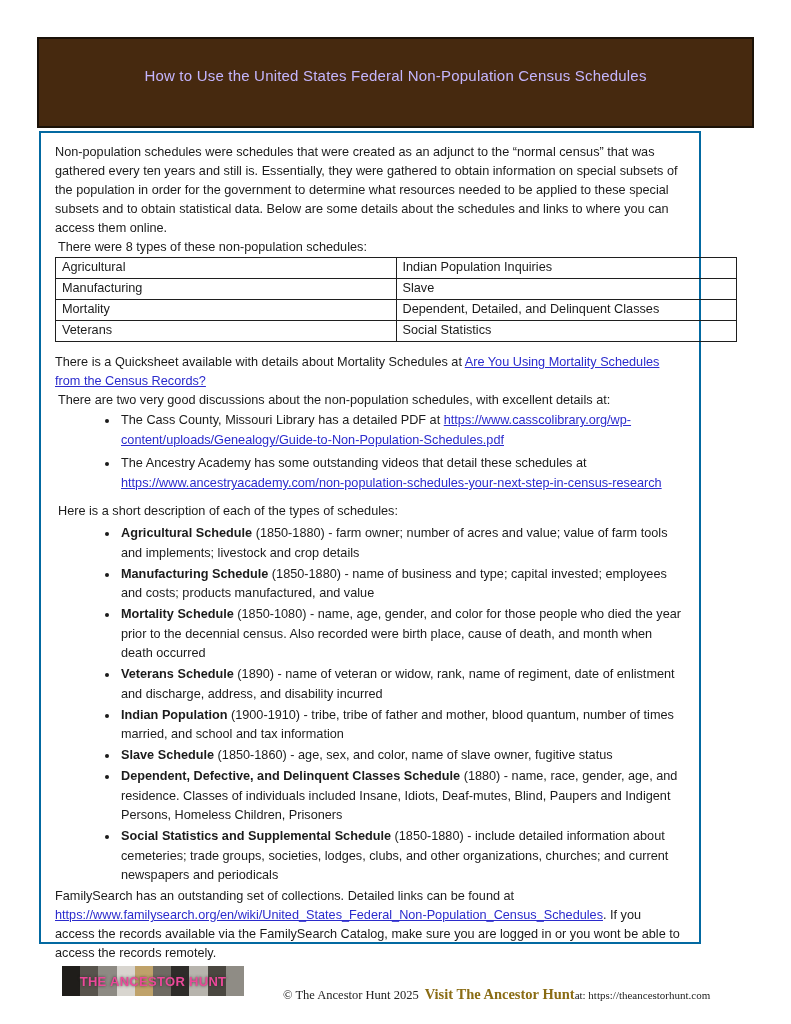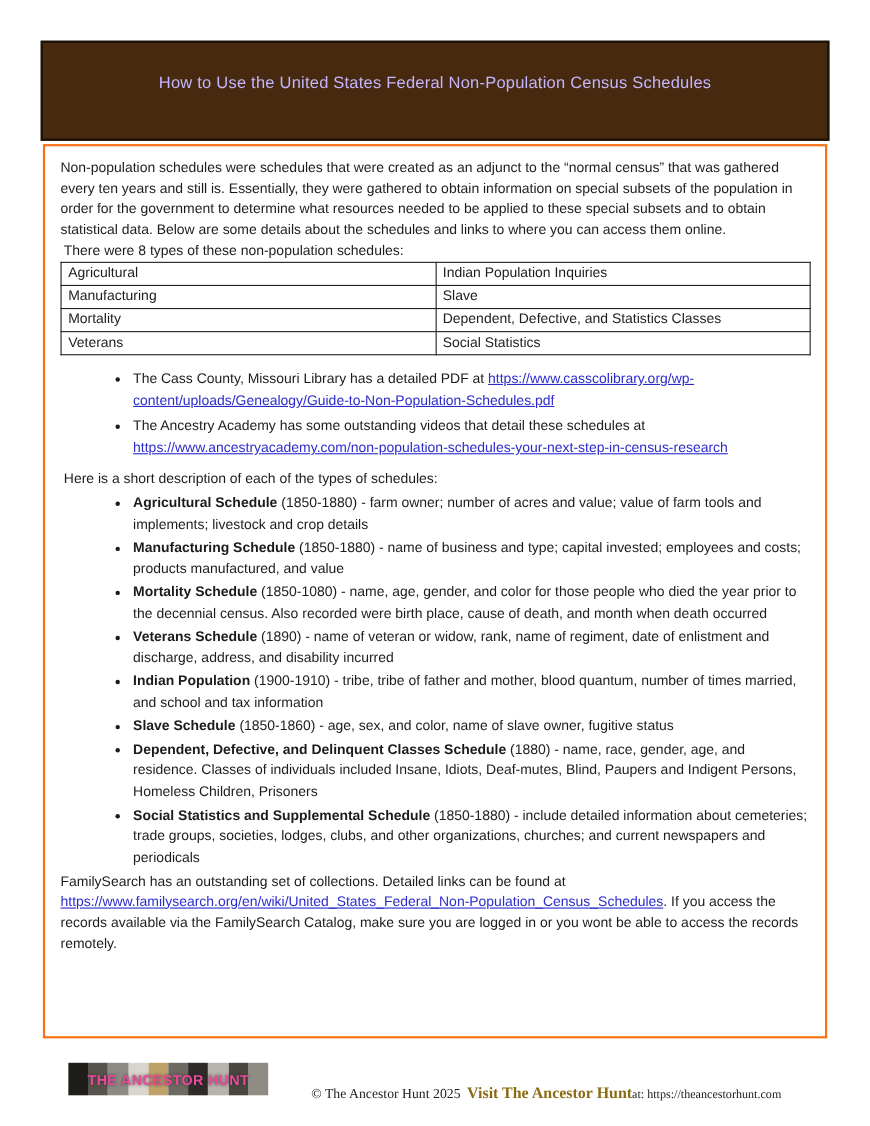--- a/index.html
+++ b/index.html
@@ -24,23 +24,23 @@
   }
   .banner h1 {
     font-size: 15px; font-weight: 400;
     color: #c4b5fd; letter-spacing: 0.2px;
     white-space: nowrap;
   }
 
   
   .content-box {
     position: absolute; left: 39px; top: 131px;
-    width: 713px; height: 813px;
+    width: 662px; height: 813px;
     background: #fff;
-    border: 2px solid #f97316;
+    border: 2px solid #0369a1;
     padding: 10px 16px 0 14px;
     font-size: 12.7px; line-height: 19px;
   }
   .content-box p { margin: 0; }
   .p-indent { padding-left: 3px; }
   .mb12 { margin-bottom: 12px; }
   .mb9  { margin-bottom: 9px; }
   .mb4  { margin-bottom: 4px; }
   .mt11 { margin-top: 11px; }
 
@@ -117,30 +117,32 @@
         <tr>
           <td>Agricultural</td>
           <td>Indian Population Inquiries</td>
         </tr>
         <tr>
           <td>Manufacturing</td>
           <td>Slave</td>
         </tr>
         <tr>
           <td>Mortality</td>
-          <td>Dependent, Defective, and Statistics Classes</td>
+          <td>Dependent, Detailed, and Delinquent Classes</td>
         </tr>
         <tr>
           <td>Veterans</td>
           <td>Social Statistics</td>
         </tr>
       </tbody>
     </table>
 
+    <p class="mb12"><span>There is a Quicksheet available with details about Mortality Schedules at </span><a class="doc-link" href="#">Are You Using Mortality Schedules from the Census Records?</a></p>
 
+    <p class="mb4 p-indent">There are two very good discussions about the non-population schedules, with excellent details at:</p>
 
     <ul class="link-list">
       <li><span>The Cass County, Missouri Library has a detailed PDF at </span><a class="doc-link" href="#">https://www.casscolibrary.org/wp-content/uploads/Genealogy/Guide-to-Non-Population-Schedules.pdf</a></li>
       <li><span>The Ancestry Academy has some outstanding videos that detail these schedules at </span><a class="doc-link" href="#">https://www.ancestryacademy.com/non-population-schedules-your-next-step-in-census-research</a></li>
     </ul>
 
     <p class="p-indent">Here is a short description of each of the types of schedules:</p>
 
     <ul class="schedule-list">
       <li><span class="b">Agricultural Schedule</span><span> (1850-1880) - farm owner; number of acres and value; value of farm tools and implements; livestock and crop details</span></li>

